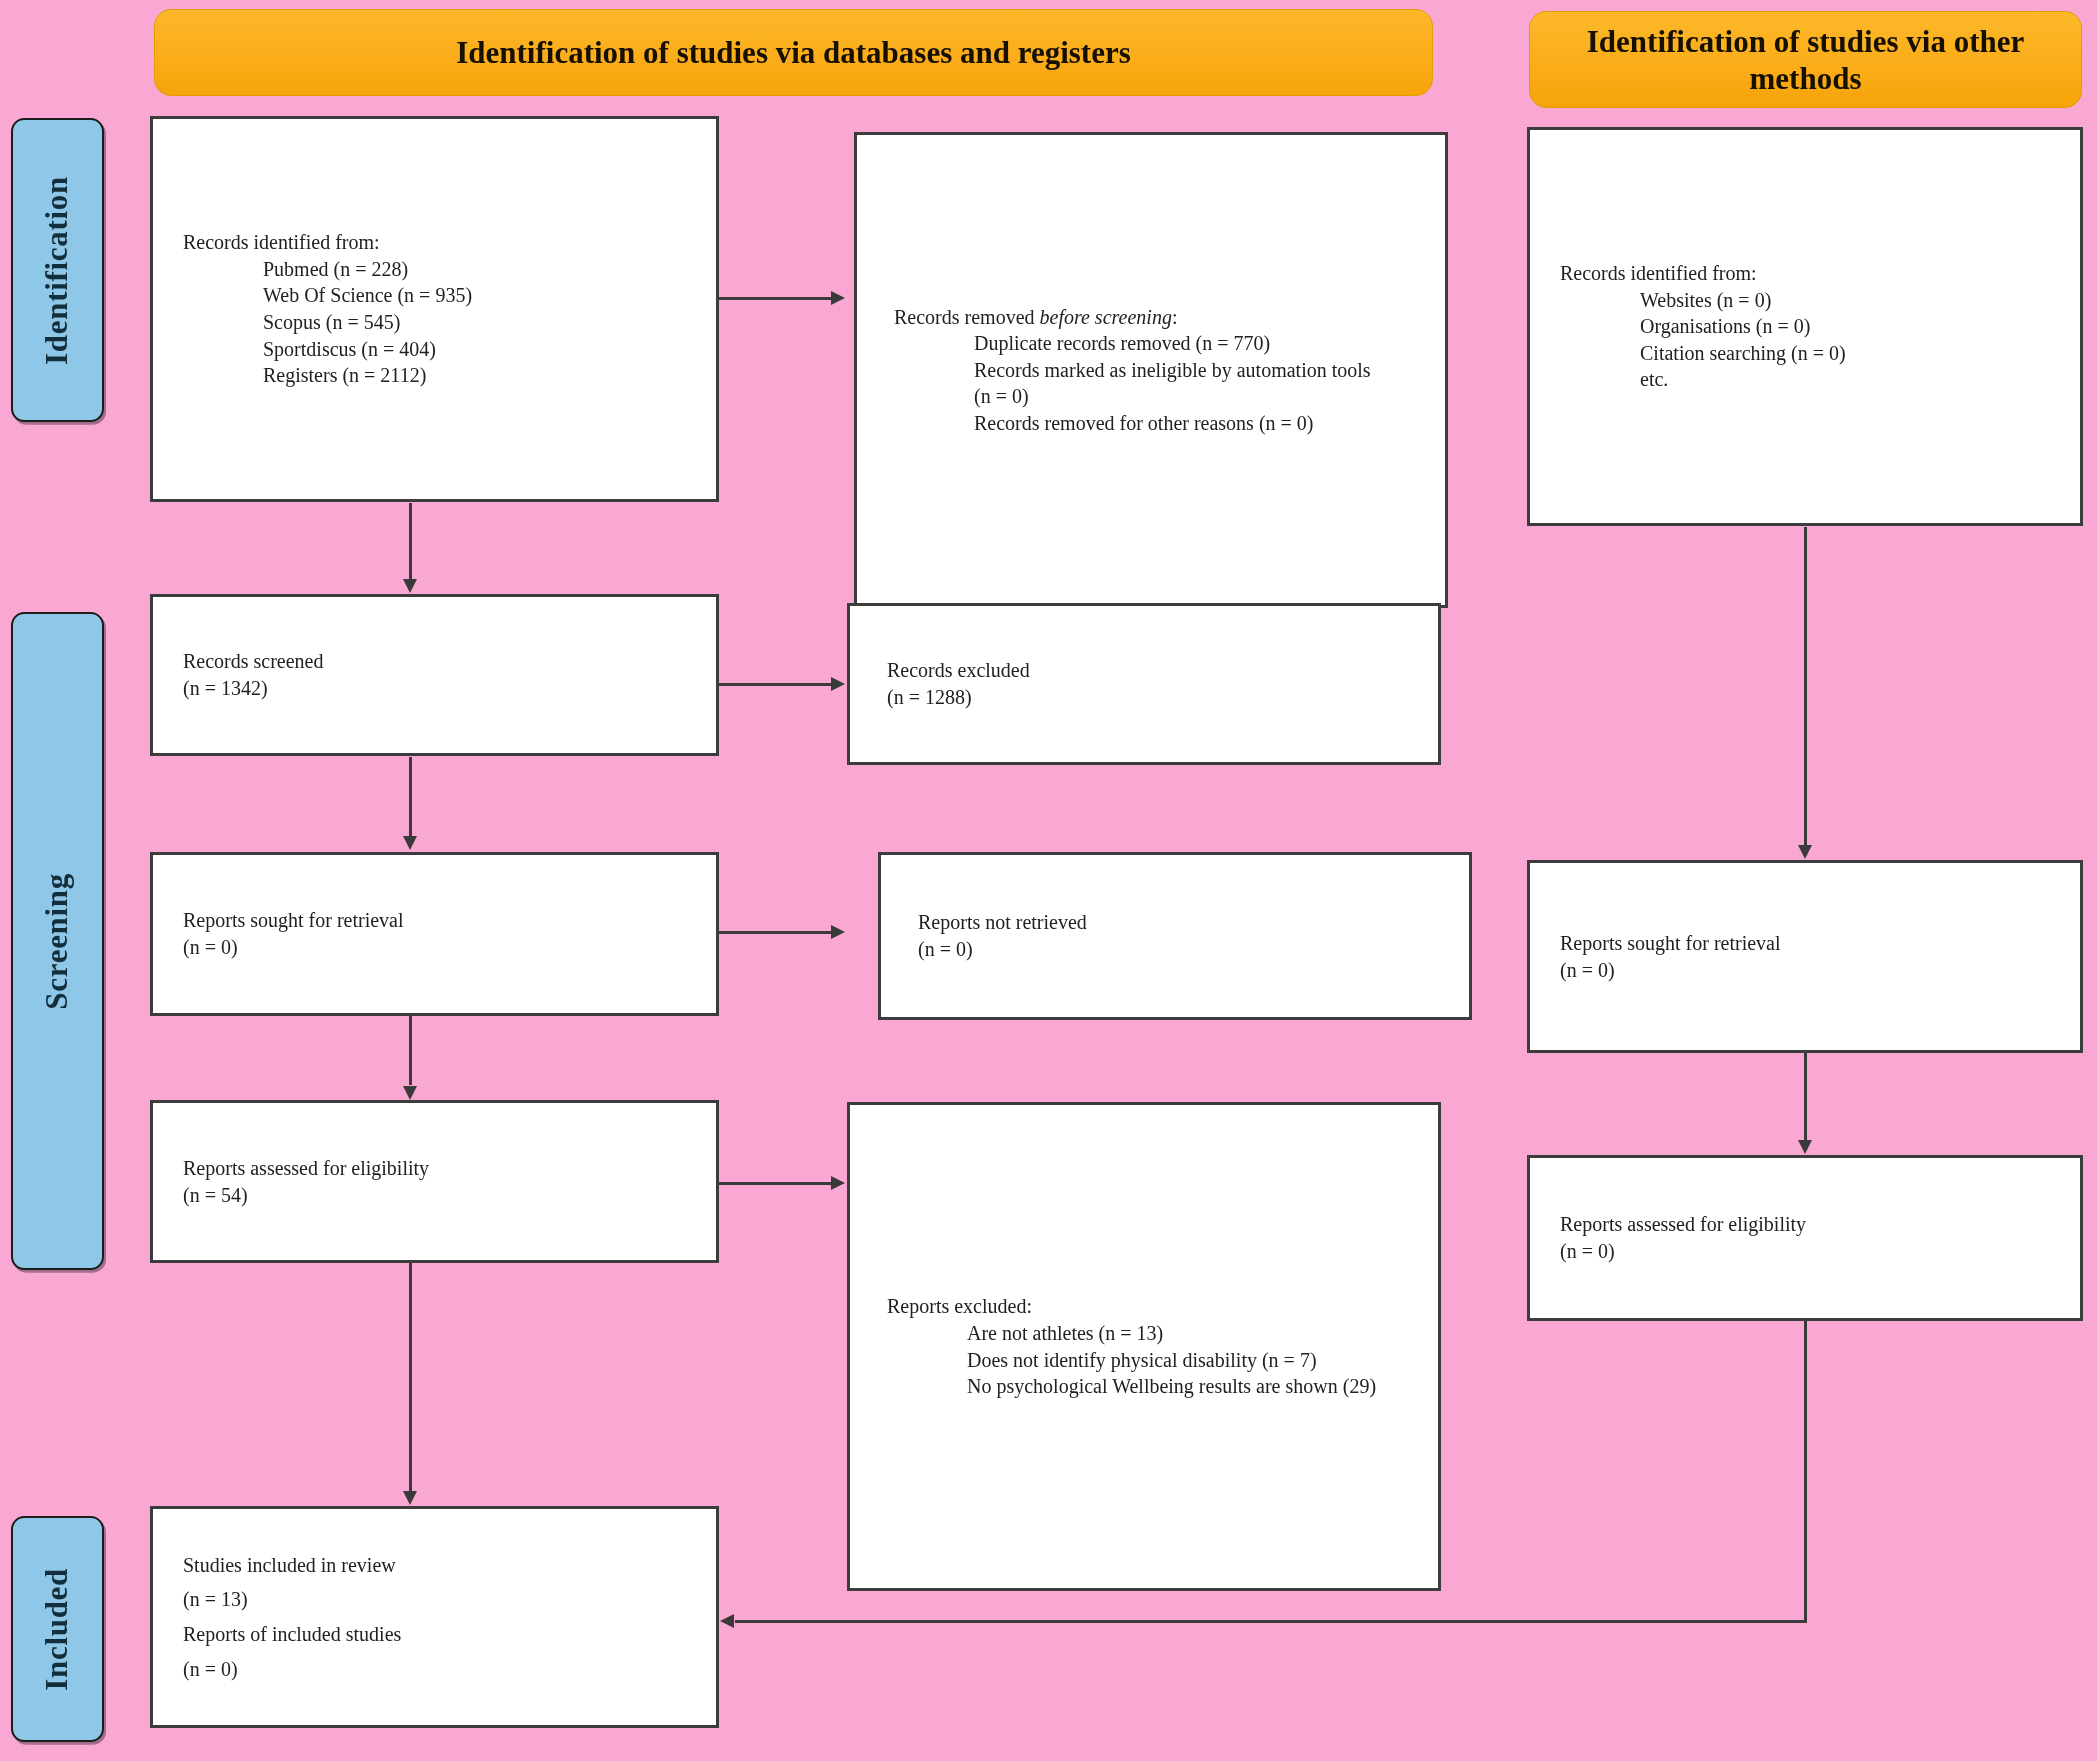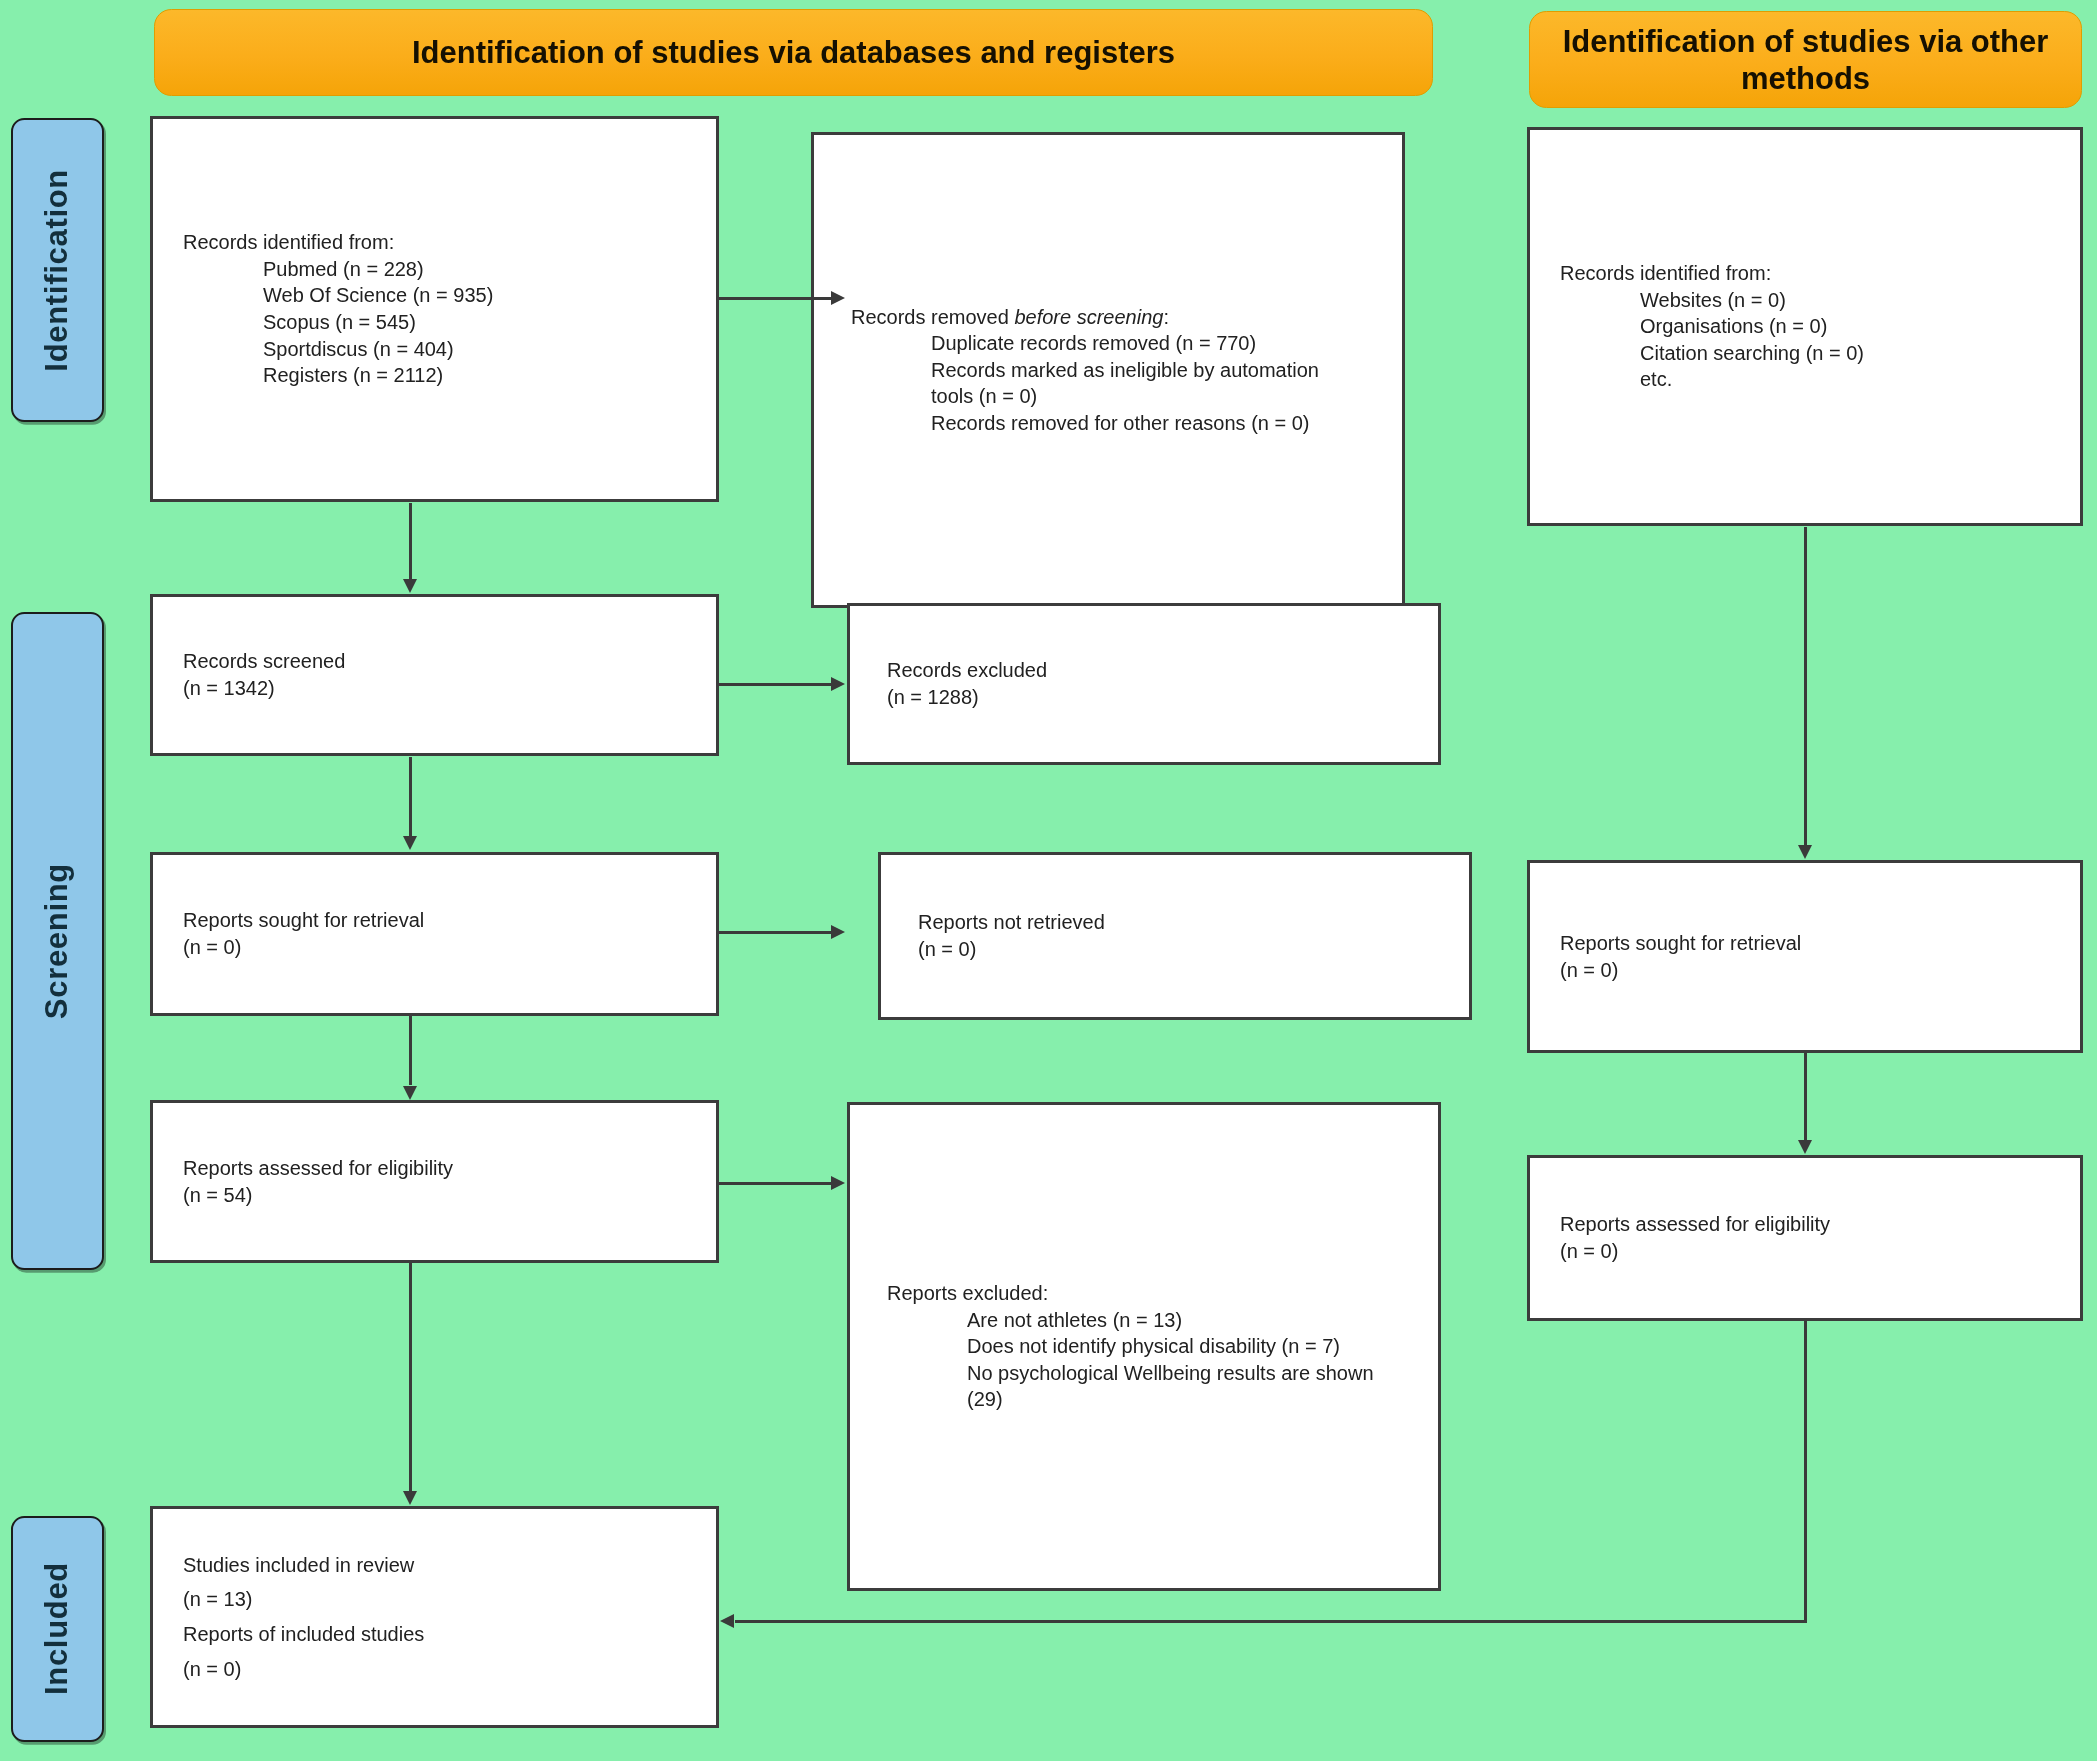--- a/index.html
+++ b/index.html
@@ -1,20 +1,20 @@
 <!DOCTYPE html>
 <html style="--banner-color: #FBAD1A; --pill-color: #8FC7E9; --box-border: #3C3C3C; --arrow-color: #3A3A3A;font-size:10.7px"><head>
 <meta charset="utf-8">
 <style>
   html,body{margin:0;padding:0;background:#ffffff;}
   .canvas{
     position:relative;
     width:2097px;height:1762px;
-    background:#86efac;
-    font-family:Liberation Sans, sans-serif;
+    background:#f9a8d4;
+    font-family:Liberation Serif, serif;
     color:#212121;
   }
   .banner{
     position:absolute;
     background:linear-gradient(#fcb82a,var(--banner-color,#FBAD1A) 55%,#f5a408);
     border:1.3px solid #e09d00;
     border-radius:17.3px;
     display:flex;align-items:center;justify-content:center;
     text-align:center;
     font-weight:bold;font-size:31px;color:#151002;
@@ -114,21 +114,21 @@
     <p class="intro">(n = 54)</p>
   </div>
 
   <div class="fbox" style="left:150px;top:1506px;width:569px;height:222px;gap:8px;">
     <p class="intro">Studies included in review</p>
     <p class="intro">(n = 13)</p>
     <p class="intro">Reports of included studies</p>
     <p class="intro">(n = 0)</p>
   </div>
 
-  <div class="fbox" style="left:811px;top:132px;width:594px;height:476px;padding-left:37px;">
+  <div class="fbox" style="left:854px;top:132px;width:594px;height:476px;padding-left:37px;">
     <p class="intro narrow"><span>Records removed </span><i>before screening</i><span>:</span></p>
     <p class="item" style="max-width:399px;">Duplicate records removed  (n = 770)</p>
     <p class="item" style="max-width:413px;">Records marked as ineligible by automation tools (n = 0)</p>
     <p class="item" style="max-width:399px;">Records removed for other reasons (n = 0)</p>
   </div>
 
   <div class="fbox" style="left:847px;top:603px;width:594px;height:162px;padding-left:37px;">
     <p class="intro">Records excluded</p>
     <p class="intro">(n = 1288)</p>
   </div>

